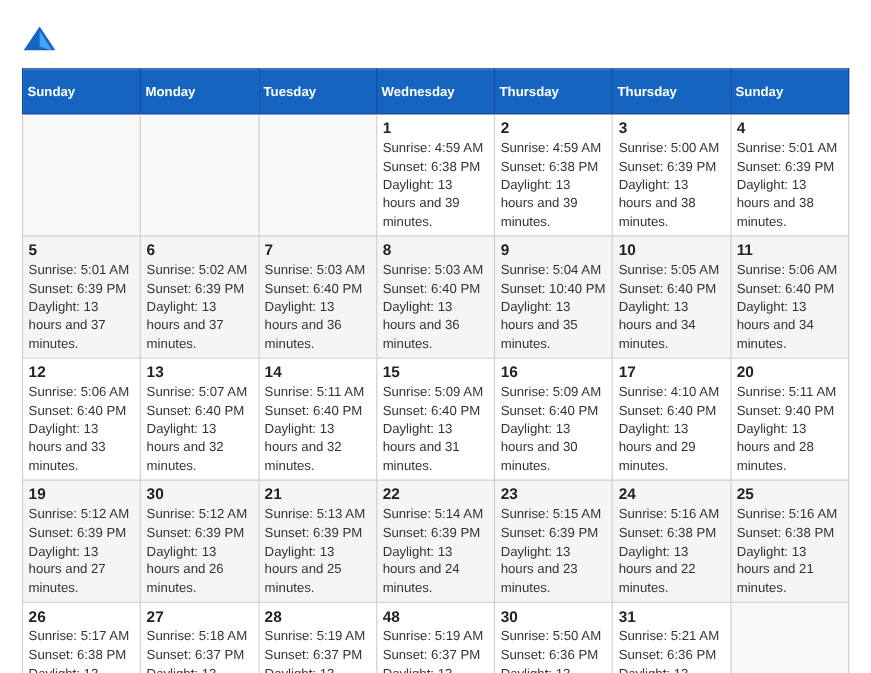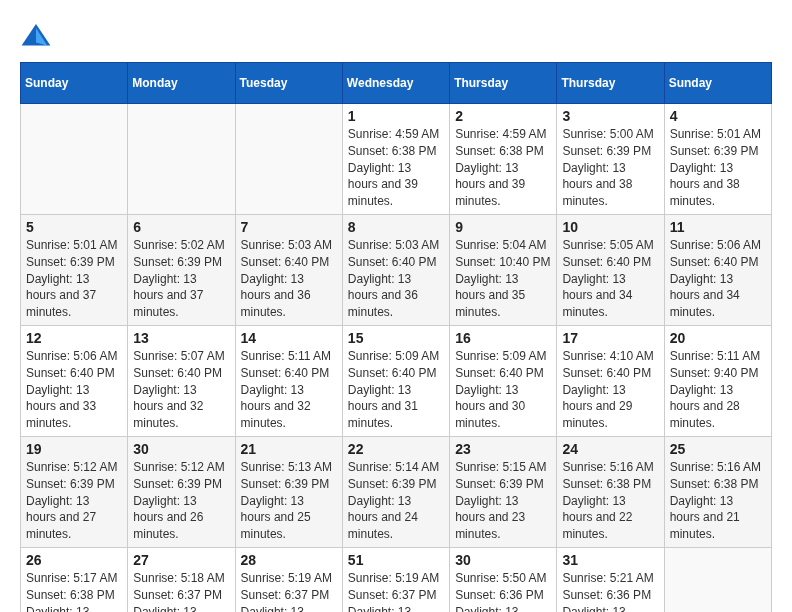--- a/index.html
+++ b/index.html
@@ -322,21 +322,21 @@
 and 19 minutes.</div>
         </td>
         <td>
           <span class="day-number">28</span>
           <div class="day-info">Sunrise: 5:19 AM
 Sunset: 6:37 PM
 Daylight: 13 hours
 and 18 minutes.</div>
         </td>
         <td>
-          <span class="day-number">51</span>
+          <span class="day-number">48</span>
           <div class="day-info">Sunrise: 5:19 AM
 Sunset: 6:37 PM
 Daylight: 13 hours
 and 17 minutes.</div>
         </td>
         <td>
           <span class="day-number">30</span>
           <div class="day-info">Sunrise: 5:50 AM
 Sunset: 6:36 PM
 Daylight: 13 hours

